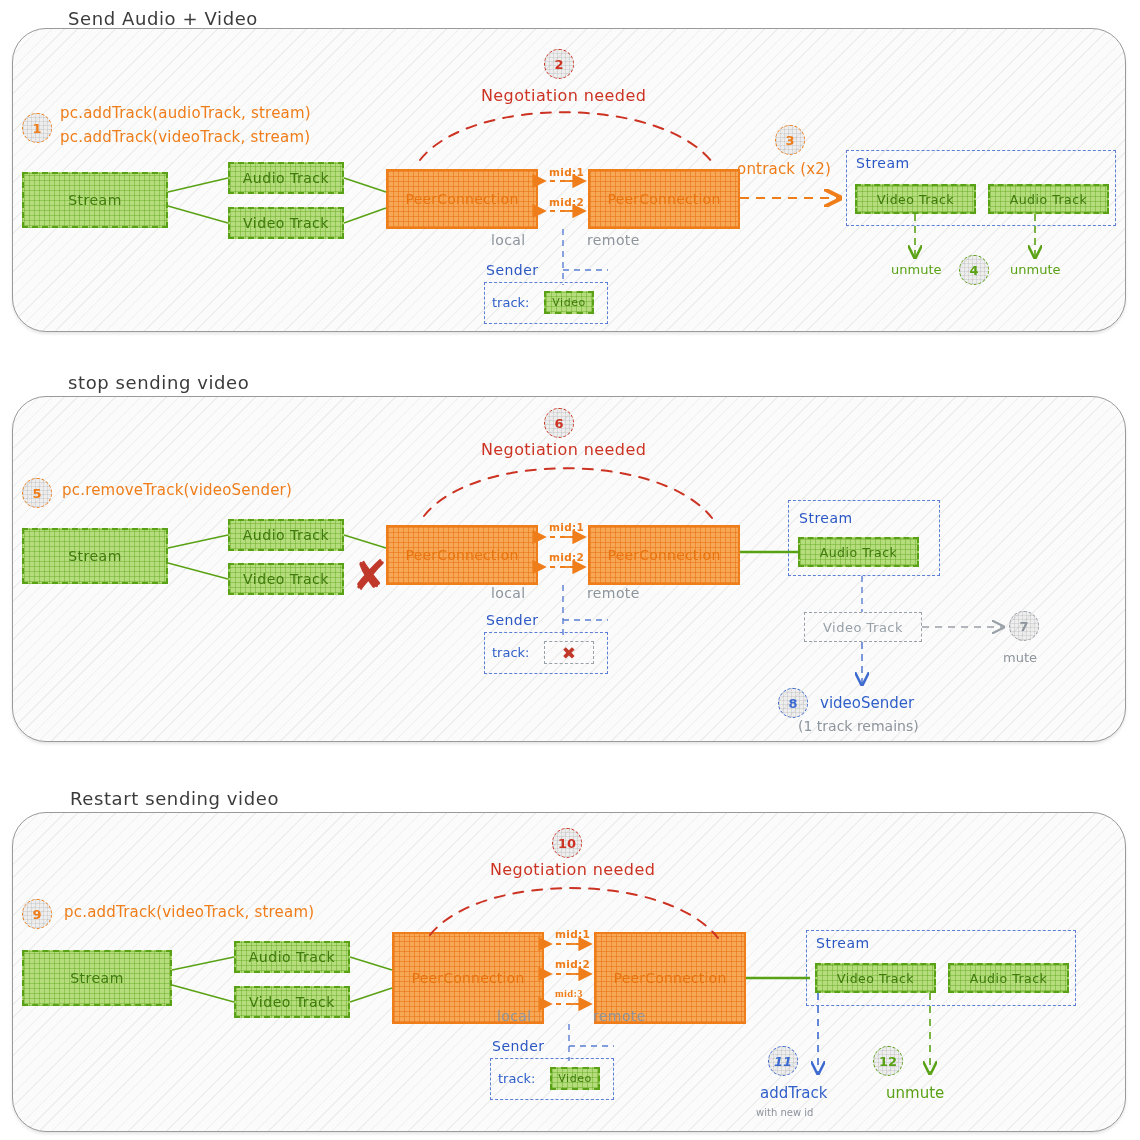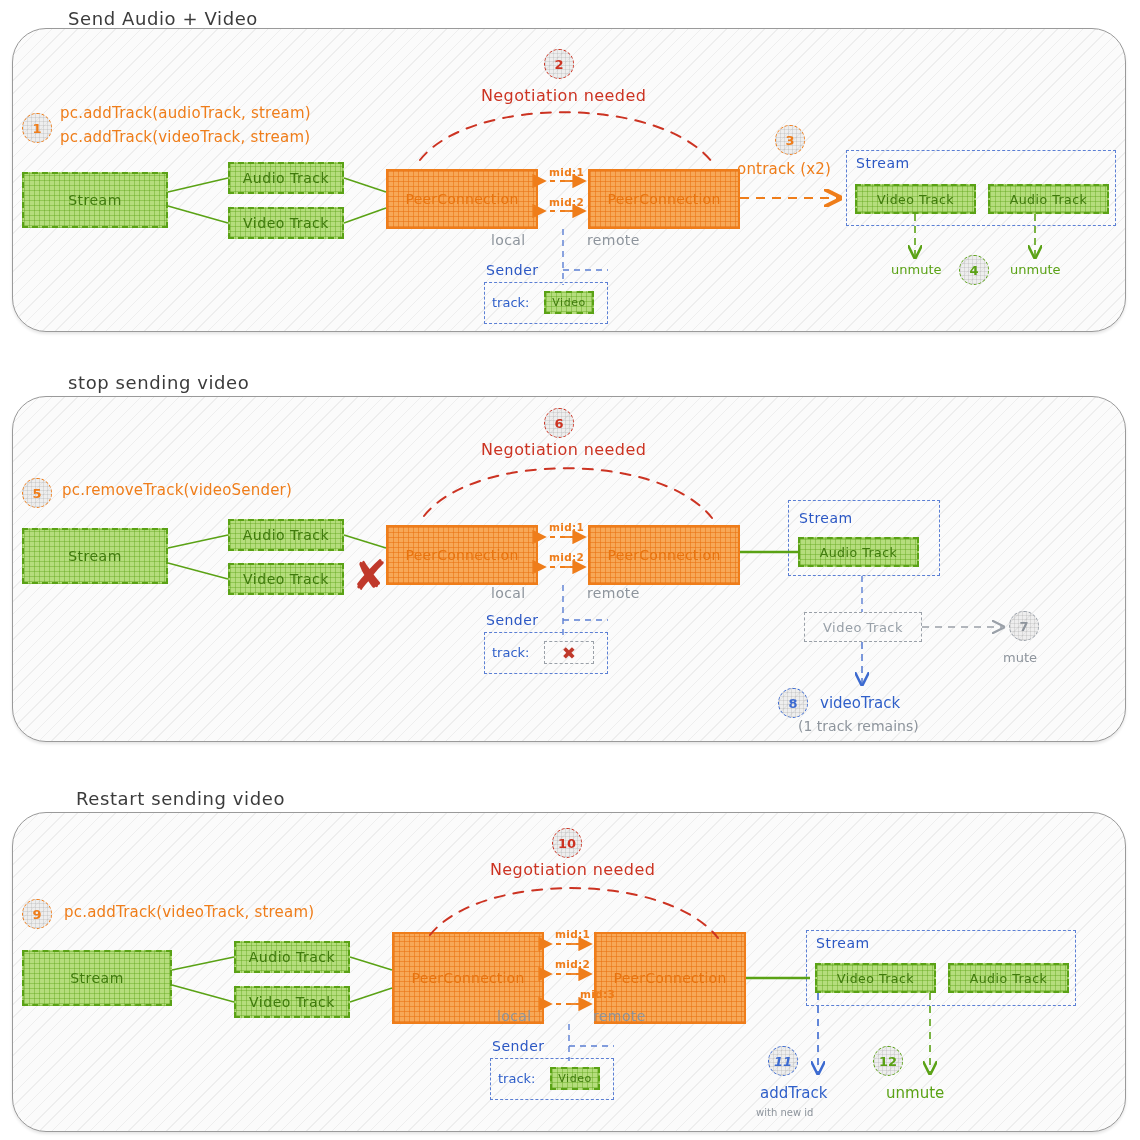--- a/index.html
+++ b/index.html
@@ -161,43 +161,43 @@
 
 <div class="n bluebox" style="left:788px;top:500px;width:152px;height:76px;"></div>
 <div class="bluelabel" style="left:799px;top:510px;">Stream</div>
 <div class="n gbox sm" style="left:798px;top:537px;width:121px;height:30px;font-size:12.5px;">Audio Track</div>
 
 <div class="n greybox" style="left:804px;top:612px;width:118px;height:30px;">Video Track</div>
 <div class="badge b-grey" style="left:1009px;top:611px;">7</div>
 <div class="txt small t-grey" style="left:1003px;top:650px;">mute</div>
 
 <div class="badge b-blue" style="left:778px;top:688px;">8</div>
-<div class="txt small t-blue" style="left:820px;top:694px;font-size:15px;">videoTrack</div>
+<div class="txt small t-blue" style="left:820px;top:694px;font-size:15px;">videoSender</div>
 <div class="txt small t-grey" style="left:798px;top:718px;font-size:14px;">(1 track remains)</div>
 
-<div class="panel-title" style="left:76px;top:788px;">Restart sending video</div>
+<div class="panel-title" style="left:70px;top:788px;">Restart sending video</div>
 <div class="panel" style="left:12px;top:812px;width:1112px;height:318px;"></div>
 
 <div class="badge b-orange" style="left:22px;top:899px;">9</div>
 <div class="txt code t-orange" style="left:64px;top:903px;">pc.addTrack(videoTrack, stream)</div>
 
 <div class="badge b-red" style="left:552px;top:828px;">10</div>
 <div class="txt neg t-red" style="left:490px;top:860px;">Negotiation needed</div>
 
 <div class="n gbox" style="left:22px;top:950px;width:150px;height:56px;">Stream</div>
 <div class="n gbox" style="left:234px;top:941px;width:116px;height:32px;">Audio Track</div>
 <div class="n gbox" style="left:234px;top:986px;width:116px;height:32px;">Video Track</div>
 
 <div class="n obox" style="left:392px;top:932px;width:152px;height:92px;">PeerConnection</div>
 <div class="n obox" style="left:594px;top:932px;width:152px;height:92px;">PeerConnection</div>
 <div class="txt localremote" style="left:497px;top:1008px;">local</div>
 <div class="txt localremote" style="left:593px;top:1008px;">remote</div>
 <div class="txt t-mid" style="left:555px;top:928px;">mid:1</div>
 <div class="txt t-mid" style="left:555px;top:958px;">mid:2</div>
-<div class="txt t-mid" style="left:580px;top:988px;">mid:3</div>
+<div class="txt t-mid" style="left:555px;top:988px;font-family:Liberation Serif, serif;">mid:3</div>
 
 <div class="n bluebox" style="left:490px;top:1058px;width:124px;height:42px;"></div>
 <div class="bluelabel" style="left:492px;top:1038px;">Sender</div>
 <div class="txt small t-blue" style="left:498px;top:1071px;">track:</div>
 <div class="n gbox sm" style="left:550px;top:1067px;width:50px;height:23px;">Video</div>
 
 <div class="n bluebox" style="left:806px;top:930px;width:270px;height:76px;"></div>
 <div class="bluelabel" style="left:816px;top:935px;">Stream</div>
 <div class="n gbox sm" style="left:815px;top:963px;width:121px;height:30px;font-size:12.5px;">Video Track</div>
 <div class="n gbox sm" style="left:948px;top:963px;width:121px;height:30px;font-size:12.5px;">Audio Track</div>

